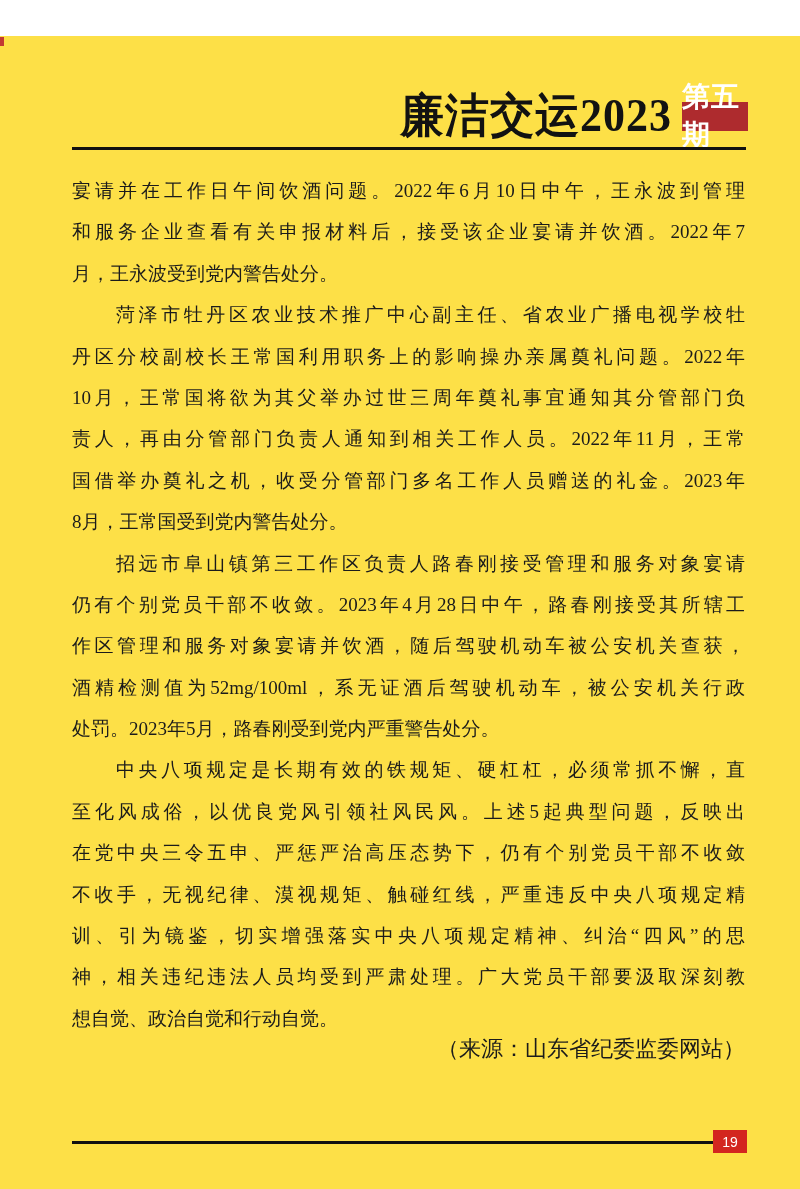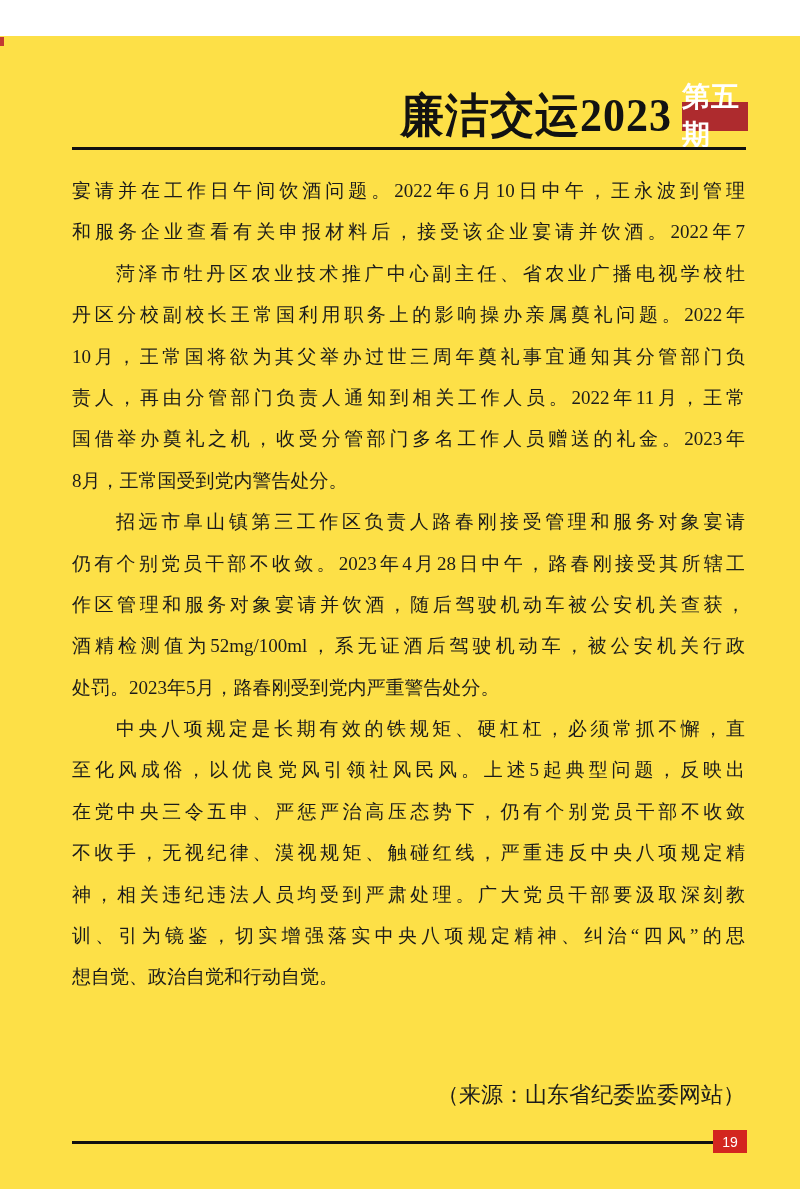--- a/index.html
+++ b/index.html
@@ -70,21 +70,21 @@
     text-justify: inter-character;
   }
   .line.last {
     text-align: left;
     text-align-last: left;
     white-space: nowrap;
   }
   .line.indent { padding-left: 44px; }
   .source-line {
     position: absolute;
-    top: 1038px;
+    top: 992px;
     right: 55px;
     font-size: 22px;
     line-height: 41.4px;
     color: #1b1b1b;
     text-align: center;
   }
   .footer-rule {
     position: absolute;
     top: 1105px;
     left: 72px;
@@ -116,37 +116,38 @@
   <div class="masthead">
     <span class="masthead-title">廉洁交运2023</span>
     <span class="issue-badge" style="background: rgb(174, 43, 46);">第五期</span>
   </div>
 
   <div class="header-rule"></div>
 
   <div class="article-body">
       <div class="line">宴请并在工作日午间饮酒问题。2022年6月10日中午，王永波到管理</div>
       <div class="line">和服务企业查看有关申报材料后，接受该企业宴请并饮酒。2022年7</div>
+      <div class="line last">月，王永波受到党内警告处分。</div>
       <div class="line indent">菏泽市牡丹区农业技术推广中心副主任、省农业广播电视学校牡</div>
       <div class="line">丹区分校副校长王常国利用职务上的影响操办亲属奠礼问题。2022年</div>
       <div class="line">10月，王常国将欲为其父举办过世三周年奠礼事宜通知其分管部门负</div>
       <div class="line">责人，再由分管部门负责人通知到相关工作人员。2022年11月，王常</div>
       <div class="line">国借举办奠礼之机，收受分管部门多名工作人员赠送的礼金。2023年</div>
       <div class="line last">8月，王常国受到党内警告处分。</div>
       <div class="line indent">招远市阜山镇第三工作区负责人路春刚接受管理和服务对象宴请</div>
       <div class="line">仍有个别党员干部不收敛。2023年4月28日中午，路春刚接受其所辖工</div>
       <div class="line">作区管理和服务对象宴请并饮酒，随后驾驶机动车被公安机关查获，</div>
       <div class="line">酒精检测值为52mg/100ml，系无证酒后驾驶机动车，被公安机关行政</div>
       <div class="line last">处罚。2023年5月，路春刚受到党内严重警告处分。</div>
       <div class="line indent">中央八项规定是长期有效的铁规矩、硬杠杠，必须常抓不懈，直</div>
       <div class="line">至化风成俗，以优良党风引领社风民风。上述5起典型问题，反映出</div>
       <div class="line">在党中央三令五申、严惩严治高压态势下，仍有个别党员干部不收敛</div>
       <div class="line">不收手，无视纪律、漠视规矩、触碰红线，严重违反中央八项规定精</div>
+      <div class="line">训、引为镜鉴，切实增强落实中央八项规定精神、纠治“四风”的思</div>
       <div class="line">神，相关违纪违法人员均受到严肃处理。广大党员干部要汲取深刻教</div>
-      <div class="line">训、引为镜鉴，切实增强落实中央八项规定精神、纠治“四风”的思</div>
       <div class="line last">想自觉、政治自觉和行动自觉。</div>
     </div>
 
   <div class="source-line">（来源：山东省纪委监委网站）</div>
 
   <div class="footer-rule"></div>
 
   <div class="page-number-badge" style="background: rgb(211, 38, 31);">19</div>
 
 </div>

